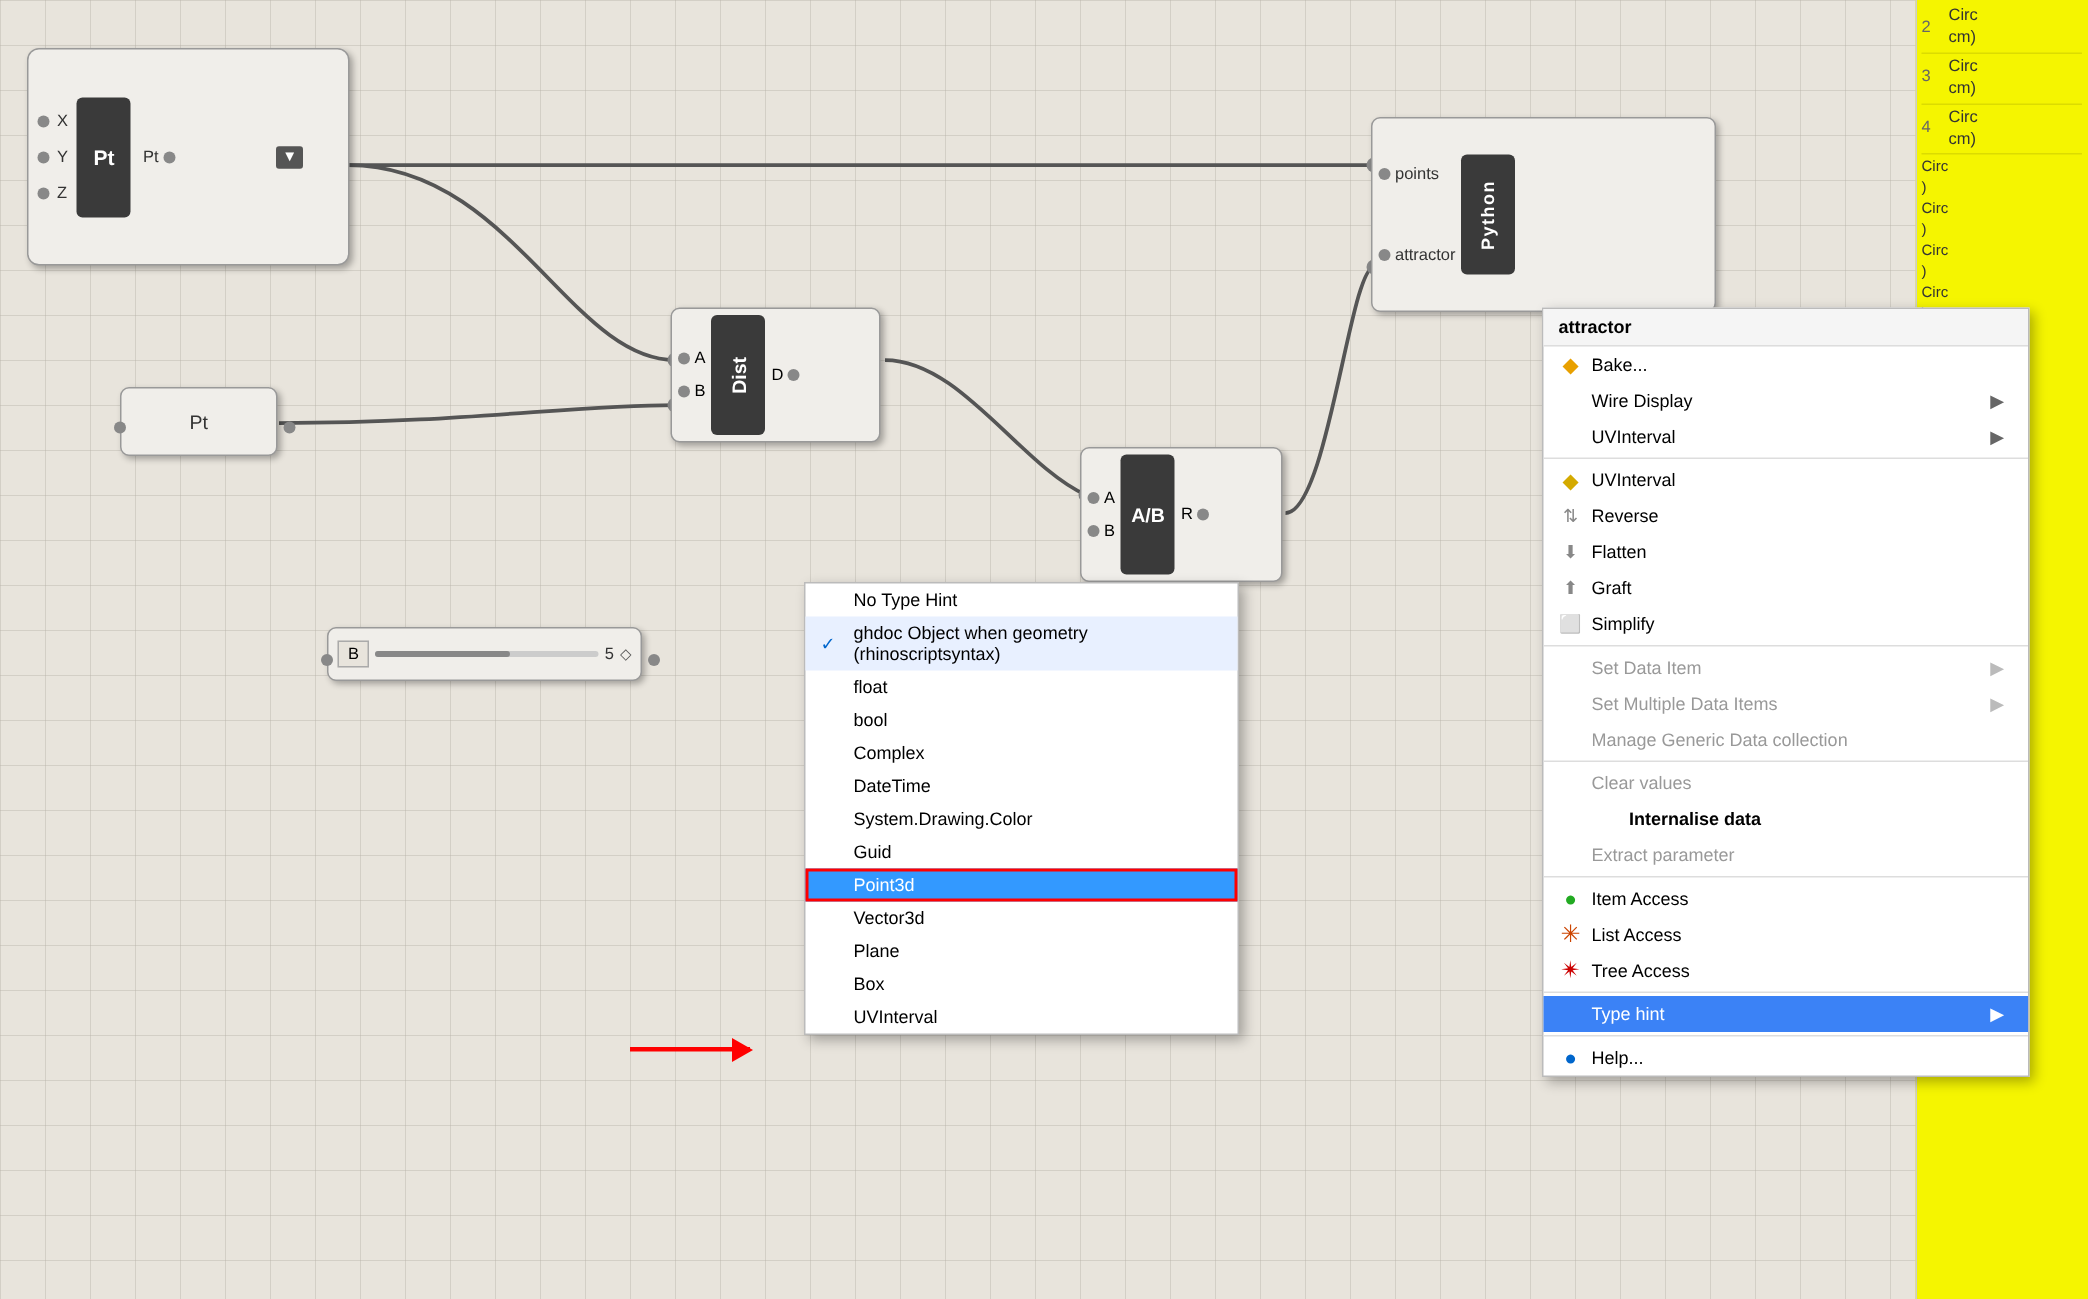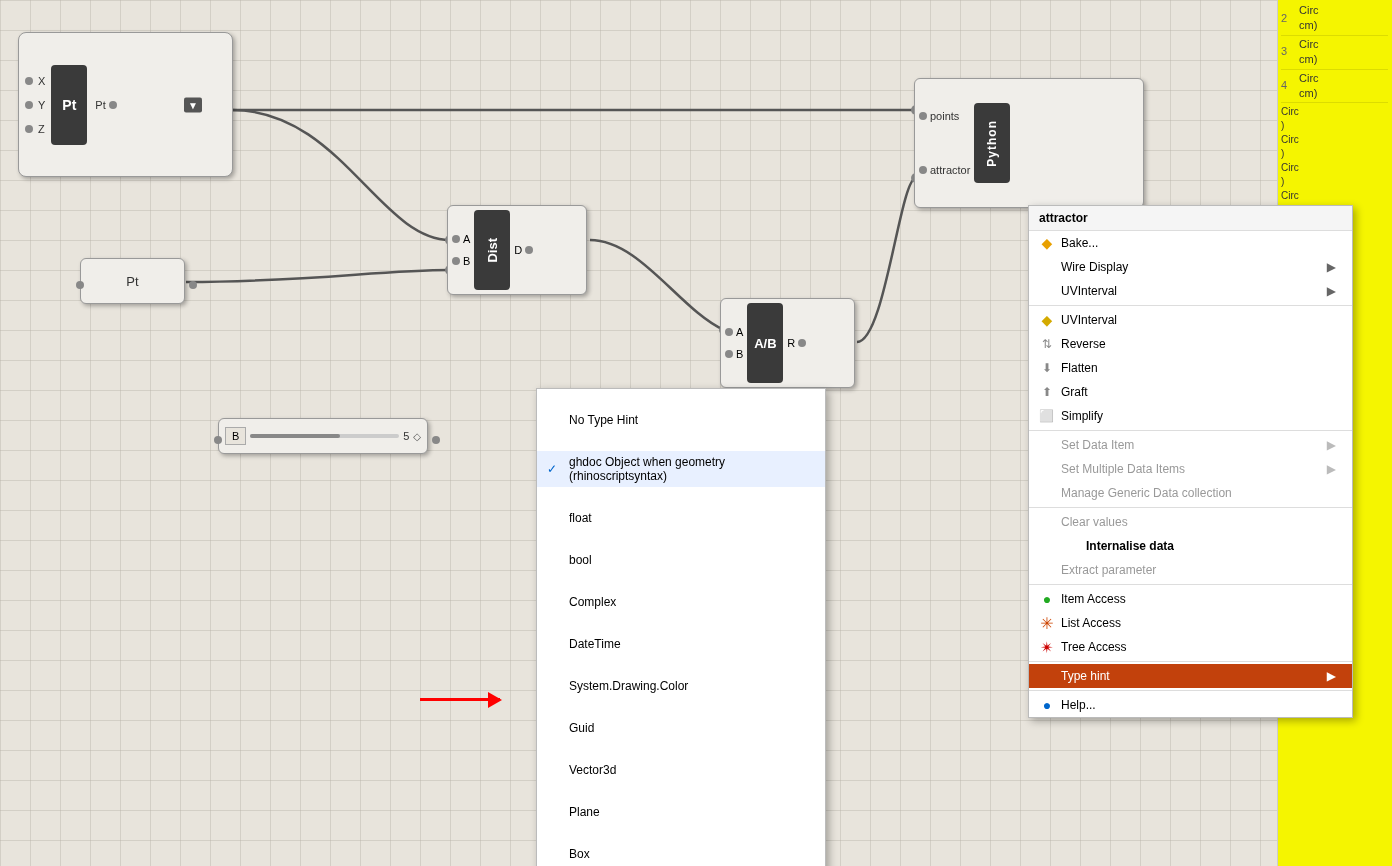--- a/index.html
+++ b/index.html
@@ -219,21 +219,20 @@
       box-shadow: 3px 3px 8px rgba(0,0,0,0.3);
       font-size: 12px;
       z-index: 101;
     }
     .type-hint-item {
       padding: 4px 10px;
       cursor: pointer;
       display: flex;
       align-items: center;
       gap: 6px;
-      margin-top: 20px;
     }
 
     
     .arrow-annotation {
       position: absolute;
       top: 698px;
       left: 420px;
       display: flex;
       align-items: center;
     }
@@ -455,20 +454,24 @@
   </div>
   <div class="type-hint-item">
     <span style="min-width:16px;"></span>
     <span>System.Drawing.Color</span>
   </div>
   <div class="type-hint-item">
     <span style="min-width:16px;"></span>
     <span>Guid</span>
   </div>
 
+  <div class="type-hint-item" style="background:#3399ff; color:white; outline: 2px solid red; outline-offset:-2px; position:relative;">
+    <span style="min-width:16px;"></span>
+    <span>Point3d</span>
+  </div>
   <div class="type-hint-item">
     <span style="min-width:16px;"></span>
     <span>Vector3d</span>
   </div>
   <div class="type-hint-item">
     <span style="min-width:16px;"></span>
     <span>Plane</span>
   </div>
   <div class="type-hint-item">
     <span style="min-width:16px;"></span>
@@ -578,21 +581,21 @@
     <span>List Access</span>
   </div>
   <div class="menu-item">
 
     <span class="menu-icon" style="color:#cc0000; font-size:16px;">✴</span>
     <span>Tree Access</span>
   </div>
 
   <div class="menu-separator"></div>
 
-  <div class="menu-item highlighted" style="background:#c2410c; color:white;">
+  <div class="menu-item highlighted" style="background:#3b82f6; color:white;">
     <span class="menu-icon"></span>
     <span>Type hint</span>
     <span class="menu-arrow" style="color:white;">▶</span>
   </div>
 
   <div class="menu-separator"></div>
 
   <div class="menu-item">
 
     <span class="menu-icon" style="color:#0066cc; font-size:14px;">●</span>

